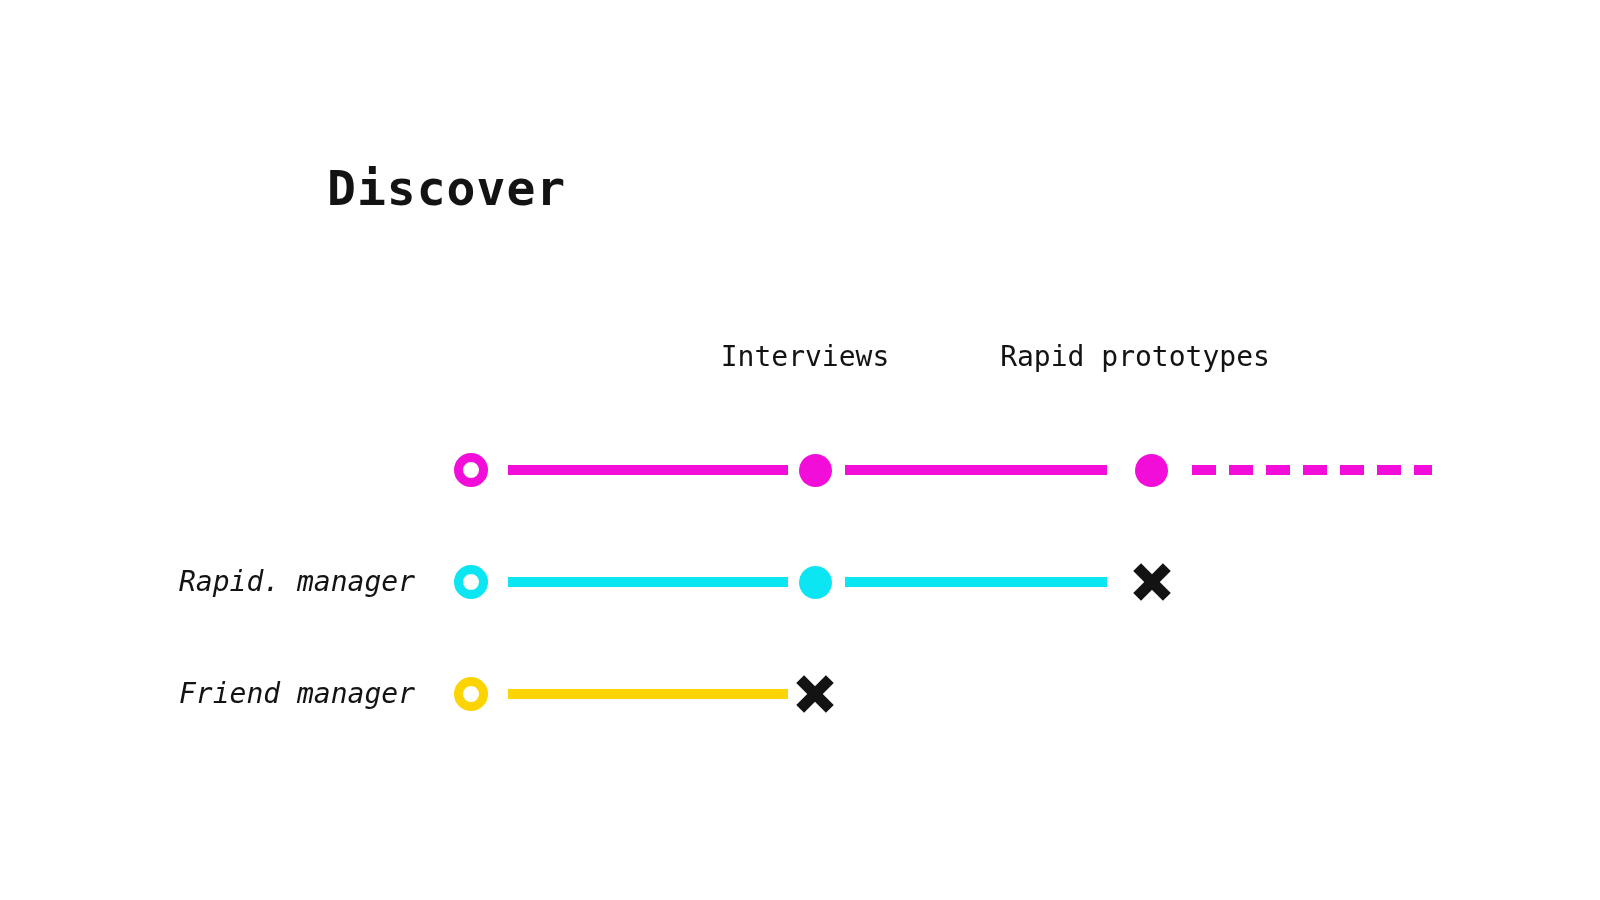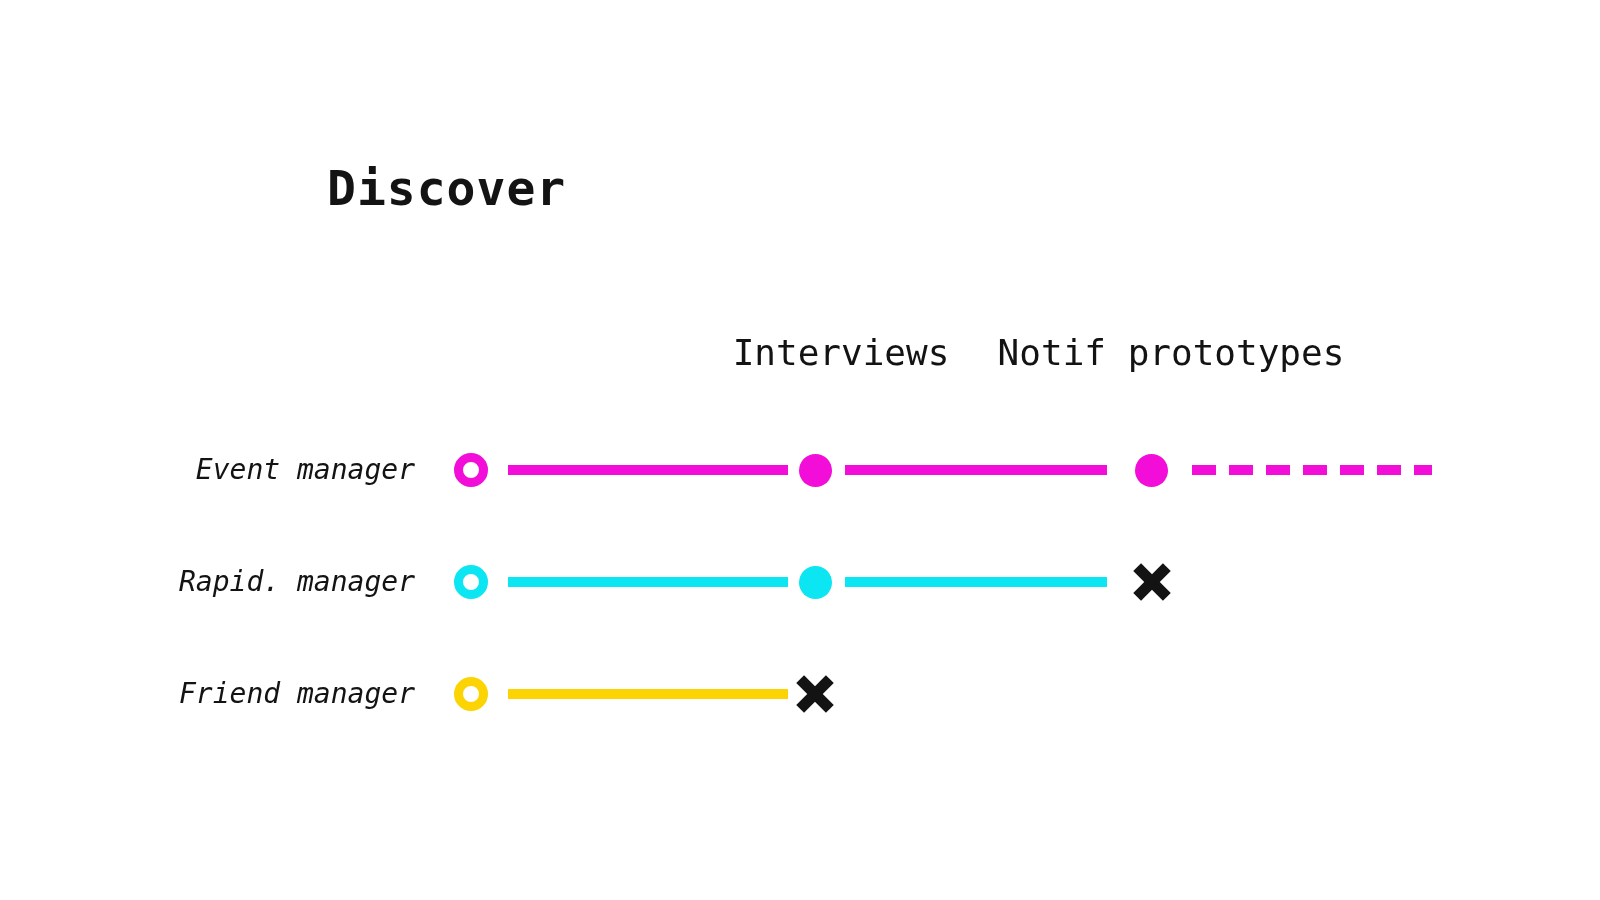--- a/index.html
+++ b/index.html
@@ -22,26 +22,25 @@
     top: 160px;
     margin: 0;
     font-size: 48px;
     font-weight: 700;
     letter-spacing: 1px;
     color: #131313;
     text-align: right;
   }
   .col-header {
     position: absolute;
-    top: 332px;
+    top: 340px;
     transform: translateX(-50%);
-    font-size: 36px;
+    font-size: 28px;
     white-space: nowrap;
     color: #131313;
-    margin-left: 36px;
   }
   .row {
     position: absolute;
     left: 0;
     width: 1600px;
     height: 40px; 
   }
   .label {
     position: absolute;
     left: 95px;
@@ -112,24 +111,23 @@
 </style>
 </head>
 <body>
 
 <div class="canvas">
 
   <h1 class="title">Discover</h1>
 
   <div class="col-header" style="left:805px">Interviews</div>
 
-  <div class="col-header" style="left:1135px">Notif prototypes</div>
+  <div class="col-header" style="left:1135px">Rapid prototypes</div>
 
   <div class="row" style="top:450px">
-    <div class="label">Event manager</div>
     <span class="ring" style="border-color: rgb(242, 13, 216);"></span>
     <span class="seg s1" style="background: rgb(242, 13, 216);"></span>
     <span class="dot d1" style="background: rgb(242, 13, 216);"></span>
     <span class="seg s2" style="background: rgb(242, 13, 216);"></span>
     <span class="dot d2" style="background: rgb(242, 13, 216);"></span>
     <span class="dashes" style="--c: #F20DD8;"></span>
   </div>
 
   <div class="row" style="top:562px">
     <div class="label">Rapid. manager</div>

